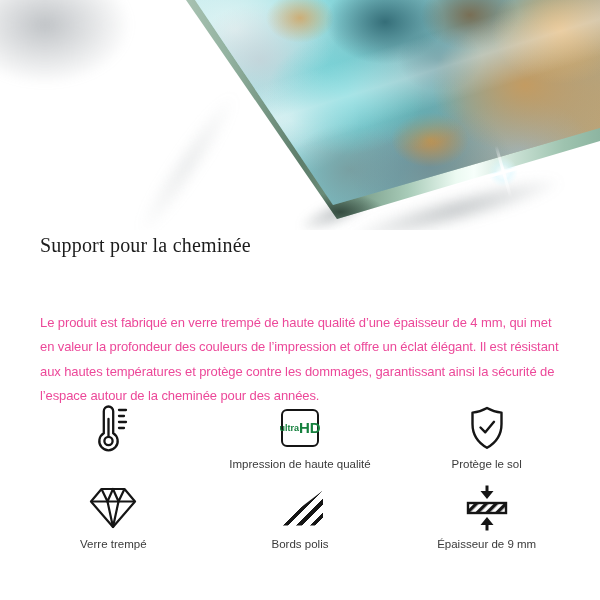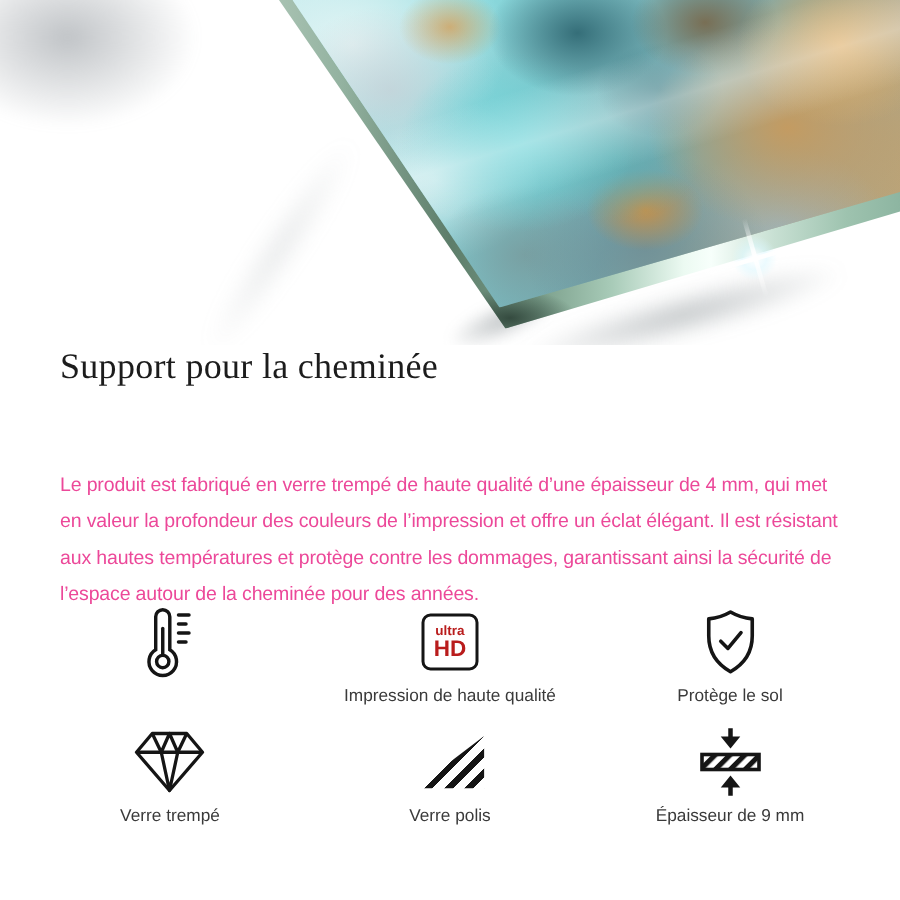--- a/index.html
+++ b/index.html
@@ -104,21 +104,21 @@
   }
   .sparkle .ray-v {
     position: absolute; left: -1.5px; top: -27px; width: 3px; height: 54px;
     background: linear-gradient(180deg, rgba(255,255,255,0), #ffffff 50%, rgba(255,255,255,0));
   }
 
   
   .heading {
     position: absolute; left: 40px; top: 226px; width: 530px;
     font-family: "Liberation Serif", serif;
-    font-size: 24px; line-height: 38px;
+    font-size: 20px; line-height: 38px;
     font-weight: 400; color: #1c1c1c;
     letter-spacing: 0.2px;
   }
   .paragraph {
     position: absolute; left: 40px; top: 311px; width: 526px;
     font-size: 13px; line-height: 24.4px;
     color: #ec4899; letter-spacing: -0.1px;
   }
 
   
@@ -135,23 +135,23 @@
   }
   .feature-label {
     margin-top: 4px;
     font-size: 11.5px; color: #3a3a3a;
   }
   svg.icon { display: block; }
 
   .uhd-box {
     width: 38px; height: 38px;
     border: 2.5px solid #151515; border-radius: 6px;
-    display: flex; flex-direction: column;
+    display: flex; flex-direction: row;
     align-items: center; justify-content: center;
-    color: #b91c1c; background: #fff;
+    color: #15803d; background: #fff;
   }
   .uhd-top { font-size: 9px; font-weight: 700; line-height: 10px; letter-spacing: 0; }
   .uhd-bottom { font-size: 15px; font-weight: 700; line-height: 16px; }
 
   .stripes-tri {
     width: 46px; height: 35px;
     background: repeating-linear-gradient(135deg, #151515 0px, #151515 4px, #ffffff 4px, #ffffff 9.5px);
     clip-path: polygon(0 100%, 100% 0, 100% 100%);
   }
 </style>
@@ -226,21 +226,21 @@
           <path d="M19.5 15.5 L25 41 L30.5 15.5"></path>
         </svg>
       </div>
       <div class="feature-label">Verre trempé</div>
     </div>
 
     <div class="feature">
       <div class="icon-box">
         <div class="stripes-tri"></div>
       </div>
-      <div class="feature-label">Verre polis</div>
+      <div class="feature-label">Bords polis</div>
     </div>
 
     <div class="feature">
       <div class="icon-box">
         <svg class="icon" width="46" height="48" viewBox="0 0 46 48" fill="none">
           <defs>
             <pattern id="hatch4mm" width="7" height="7" patternUnits="userSpaceOnUse" patternTransform="rotate(45)">
               <rect width="3.4" height="7" fill="#151515"></rect>
             </pattern>
           </defs>

